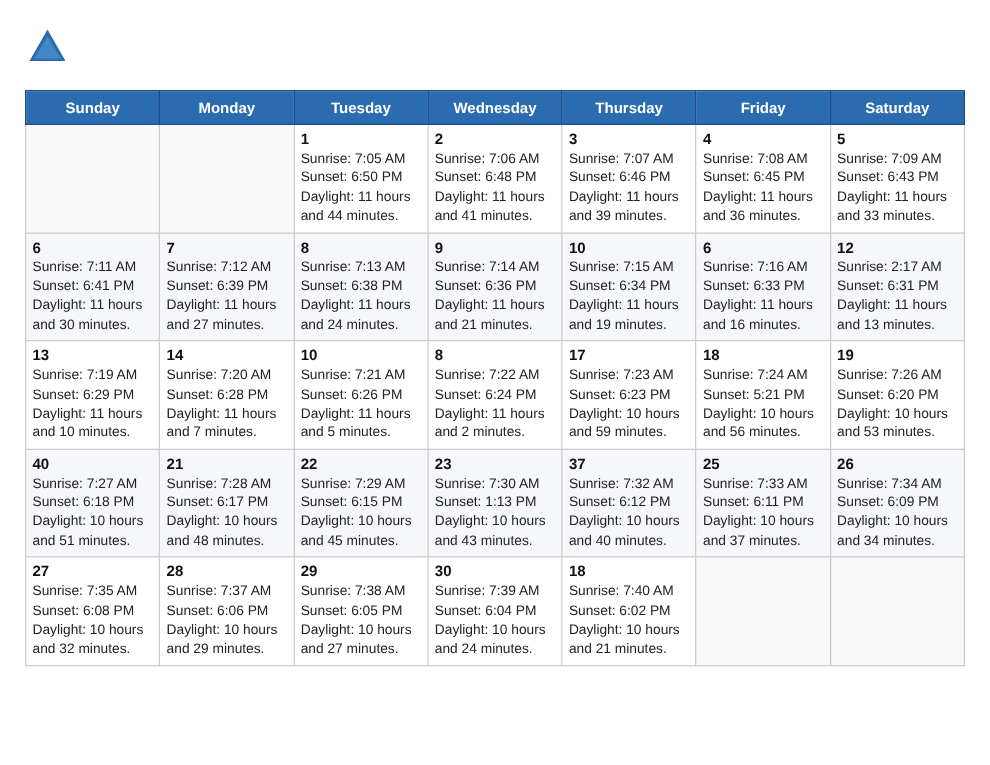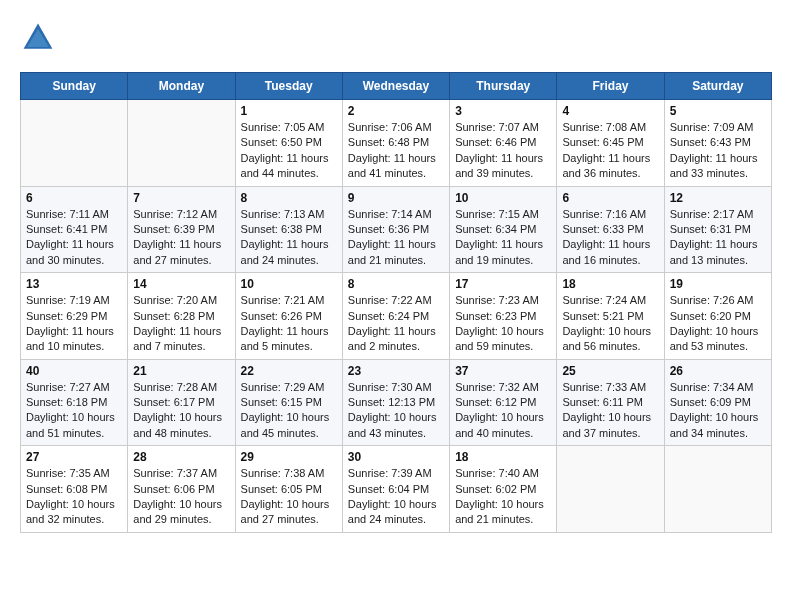--- a/index.html
+++ b/index.html
@@ -256,21 +256,21 @@
         </td>
         <td>
           <div class="day-num">22</div>
           <div class="day-info">Sunrise: 7:29 AM
 Sunset: 6:15 PM
 Daylight: 10 hours and 45 minutes.</div>
         </td>
         <td>
           <div class="day-num">23</div>
           <div class="day-info">Sunrise: 7:30 AM
-Sunset: 12:13 PM
+Sunset: 1:13 PM
 Daylight: 10 hours and 43 minutes.</div>
         </td>
         <td>
           <div class="day-num">37</div>
           <div class="day-info">Sunrise: 7:32 AM
 Sunset: 6:12 PM
 Daylight: 10 hours and 40 minutes.</div>
         </td>
         <td>
           <div class="day-num">25</div>

